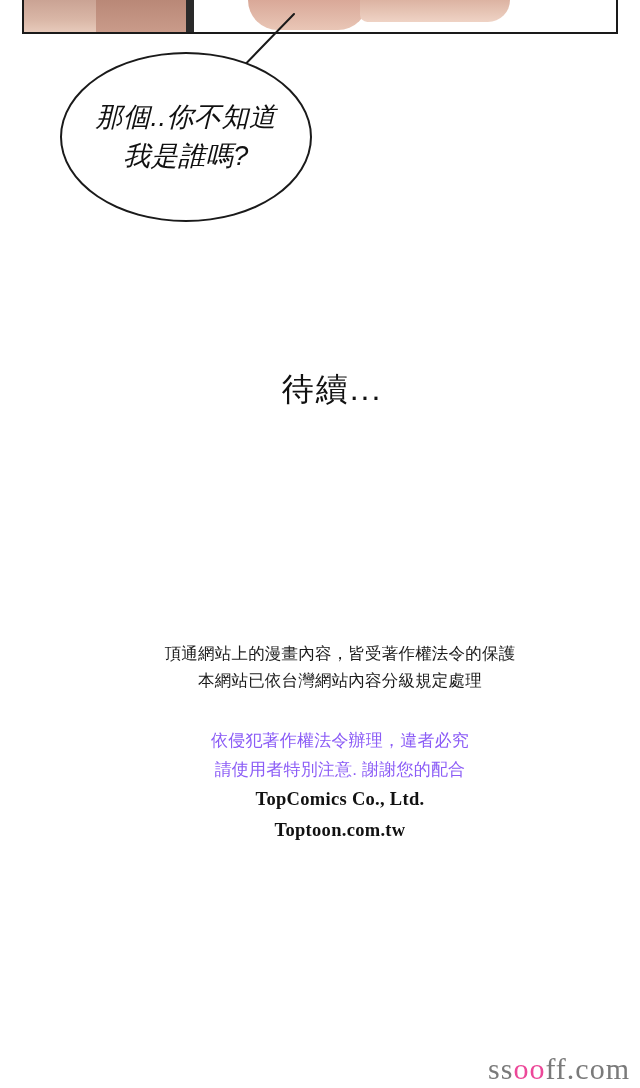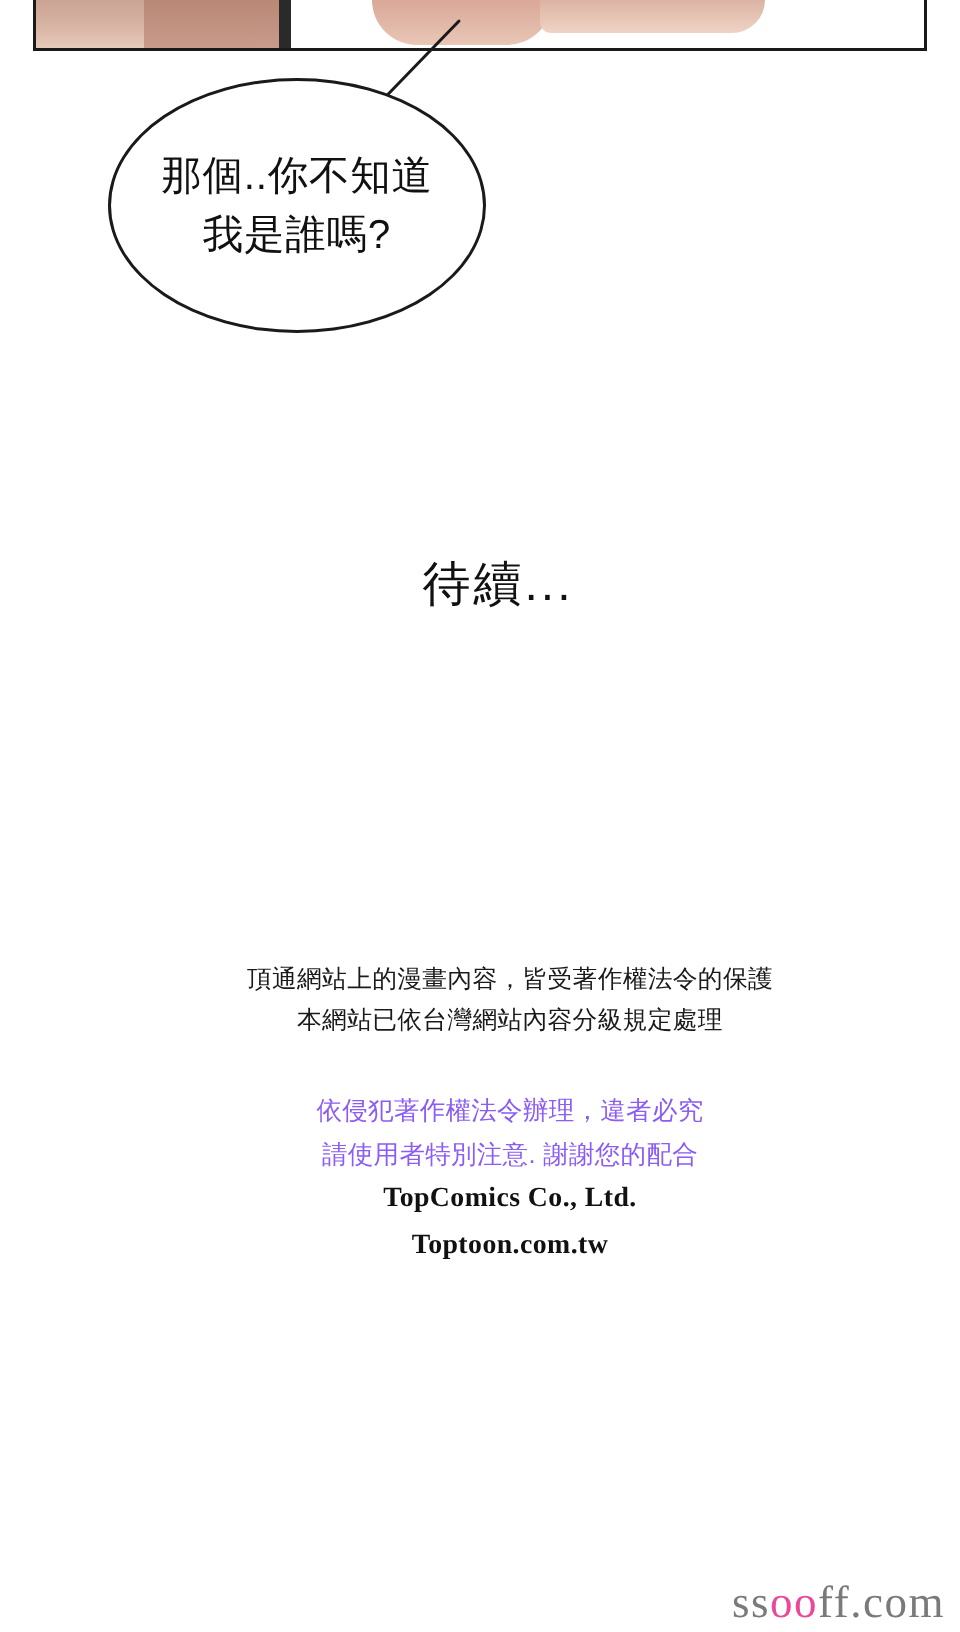--- a/index.html
+++ b/index.html
@@ -87,24 +87,25 @@
     top: 0;
     width: 150px;
     height: 22px;
     background: linear-gradient(180deg, #dcb3a2 0%, #efd3c5 100%);
     border-radius: 0 0 60px 20px;
   }
 
   
   #speech-bubble {
     position: absolute;
-    left: 72px;
+    left: 60px;
     top: 52px;
     width: 252px;
     height: 170px;
+    font-style: italic;
   }
   #speech-bubble .bubble-shape {
     position: absolute;
     inset: 0;
     border: 2px solid #1a1a1a;
     border-radius: 50% / 50%;
     background: #ffffff;
     box-sizing: border-box;
   }
   #speech-bubble .bubble-tail {

